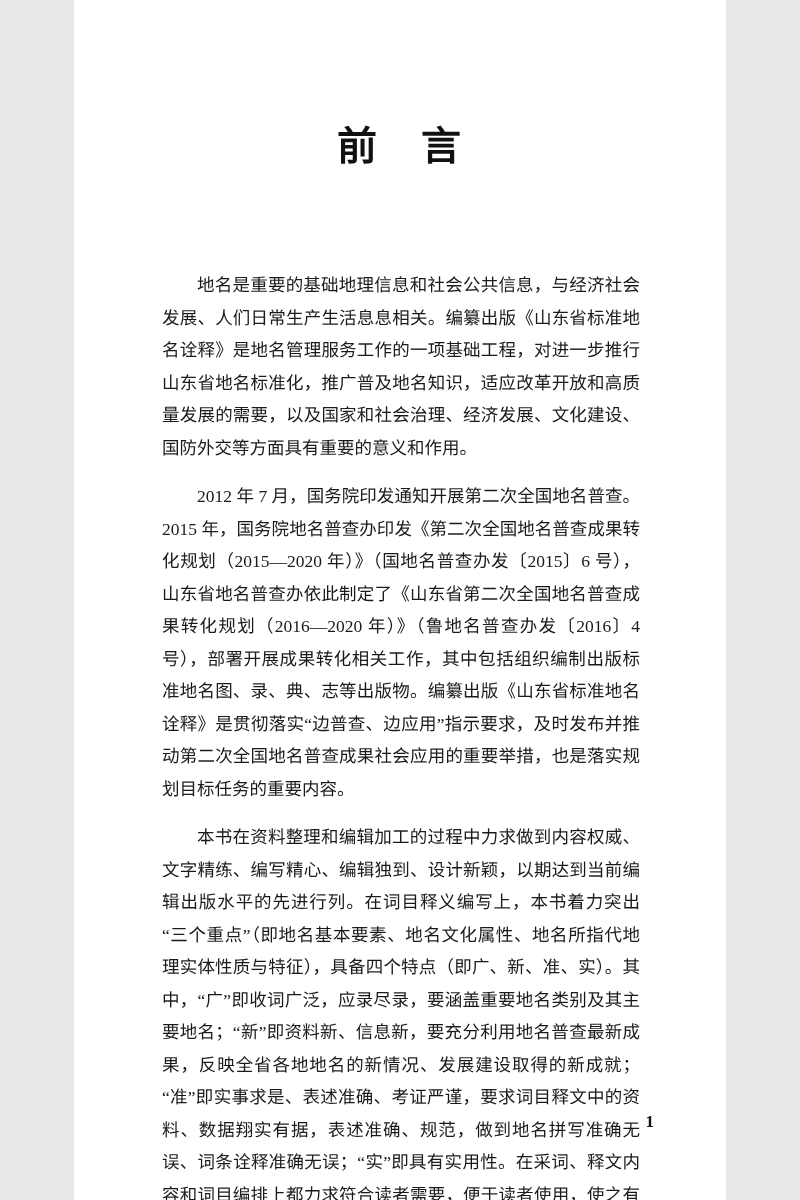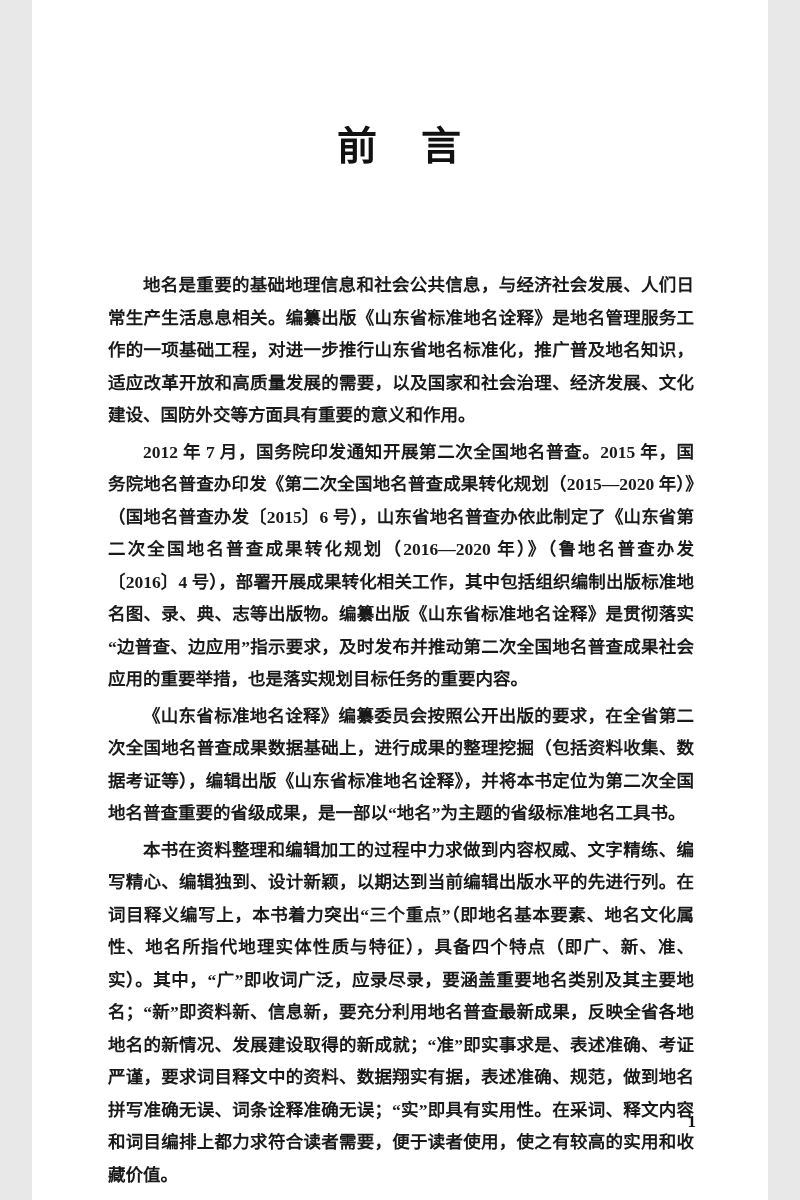--- a/index.html
+++ b/index.html
@@ -2,21 +2,21 @@
 <html lang="zh-CN"><head>
 <meta charset="utf-8">
 <style>
   html, body {
     margin: 0;
     padding: 0;
     background: #e8e8e8;
   }
   .page {
     position: relative;
-    width: 736px;
+    width: 652px;
     height: 1200px;
     margin: 0 auto;
     background: #ffffff;
     color: #1a1a1a;
     font-family: "Liberation Serif", "DejaVu Serif", serif;
     overflow: hidden;
     box-sizing: border-box;
   }
   .title {
     margin: 0;
@@ -30,41 +30,40 @@
   }
   .content {
     margin: 97px 70px 0 72px;
     font-size: 17.5px;
     line-height: 32.5px;
     text-align: justify;
     text-justify: inter-ideograph;
     color: #1a1a1a;
   }
   .content p {
-    margin: 4px;
+    margin: 16px;
     padding: 0;
     text-indent: 2em;
-    font-weight: 700;
+    font-weight: 400;
   }
   .page-number {
     position: absolute;
     right: 72px;
     bottom: 68px;
     font-size: 17px;
     font-weight: 700;
     color: #111111;
   }
 </style>
 </head>
 <body>
 
 <div class="page">
   <h1 class="title">前　言</h1>
 
   <div class="content">
     <p>地名是重要的基础地理信息和社会公共信息，与经济社会发展、人们日常生产生活息息相关。编纂出版《山东省标准地名诠释》是地名管理服务工作的一项基础工程，对进一步推行山东省地名标准化，推广普及地名知识，适应改革开放和高质量发展的需要，以及国家和社会治理、经济发展、文化建设、国防外交等方面具有重要的意义和作用。</p>
     <p>2012 年 7 月，国务院印发通知开展第二次全国地名普查。2015 年，国务院地名普查办印发《第二次全国地名普查成果转化规划（2015—2020 年）》（国地名普查办发〔2015〕6 号），山东省地名普查办依此制定了《山东省第二次全国地名普查成果转化规划（2016—2020 年）》（鲁地名普查办发〔2016〕4 号），部署开展成果转化相关工作，其中包括组织编制出版标准地名图、录、典、志等出版物。编纂出版《山东省标准地名诠释》是贯彻落实“边普查、边应用”指示要求，及时发布并推动第二次全国地名普查成果社会应用的重要举措，也是落实规划目标任务的重要内容。</p>
-    <p>《山东省标准地名诠释》编纂委员会按照公开出版的要求，在全省第二次全国地名普查成果数据基础上，进行成果的整理挖掘（包括资料收集、数据考证等），编辑出版《山东省标准地名诠释》，并将本书定位为第二次全国地名普查重要的省级成果，是一部以“地名”为主题的省级标准地名工具书。</p>
     <p>本书在资料整理和编辑加工的过程中力求做到内容权威、文字精练、编写精心、编辑独到、设计新颖，以期达到当前编辑出版水平的先进行列。在词目释义编写上，本书着力突出“三个重点”（即地名基本要素、地名文化属性、地名所指代地理实体性质与特征），具备四个特点（即广、新、准、实）。其中，“广”即收词广泛，应录尽录，要涵盖重要地名类别及其主要地名；“新”即资料新、信息新，要充分利用地名普查最新成果，反映全省各地地名的新情况、发展建设取得的新成就；“准”即实事求是、表述准确、考证严谨，要求词目释文中的资料、数据翔实有据，表述准确、规范，做到地名拼写准确无误、词条诠释准确无误；“实”即具有实用性。在采词、释文内容和词目编排上都力求符合读者需要，便于读者使用，使之有较高的实用和收藏价值。</p>
   </div>
 
   <div class="page-number">1</div>
 </div>
 
 </body></html>

